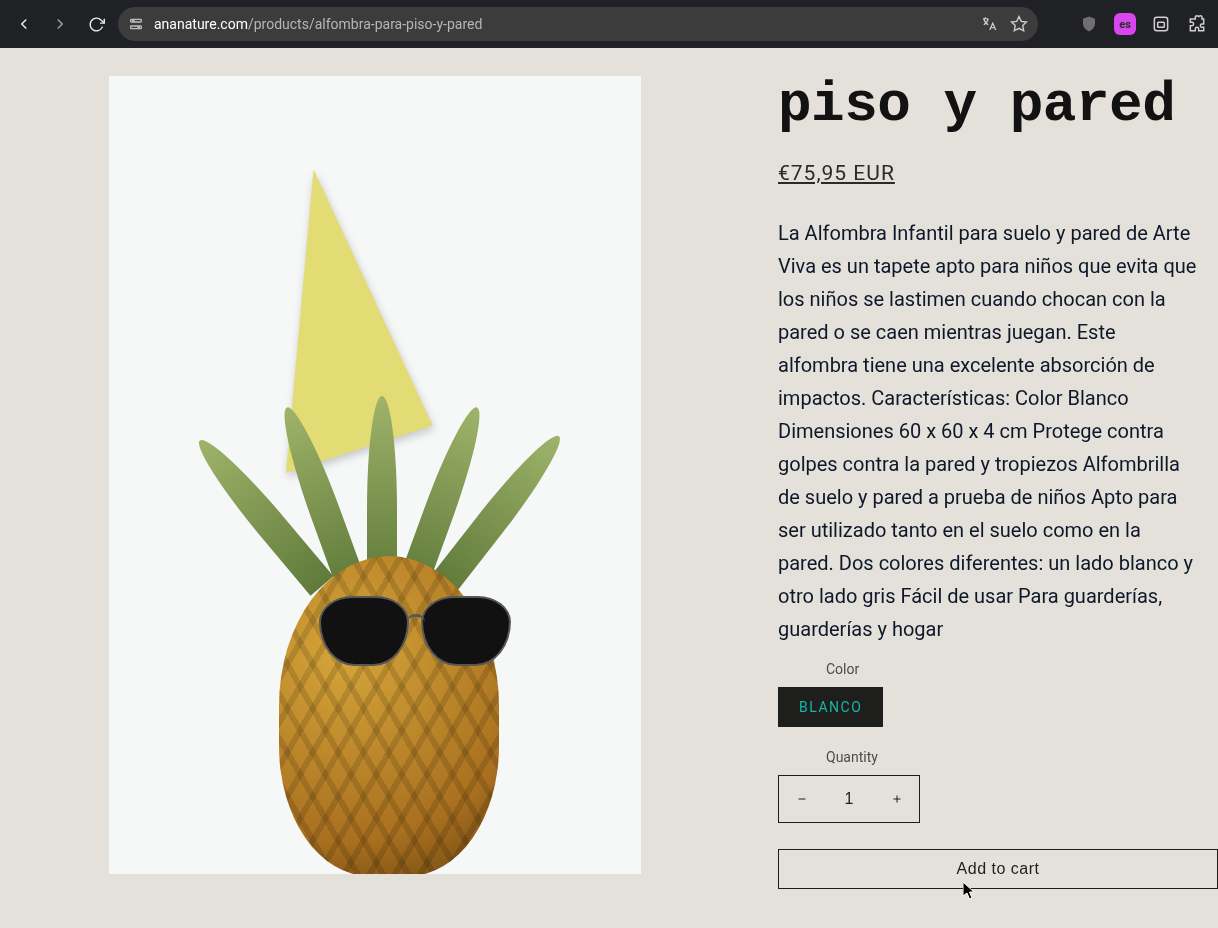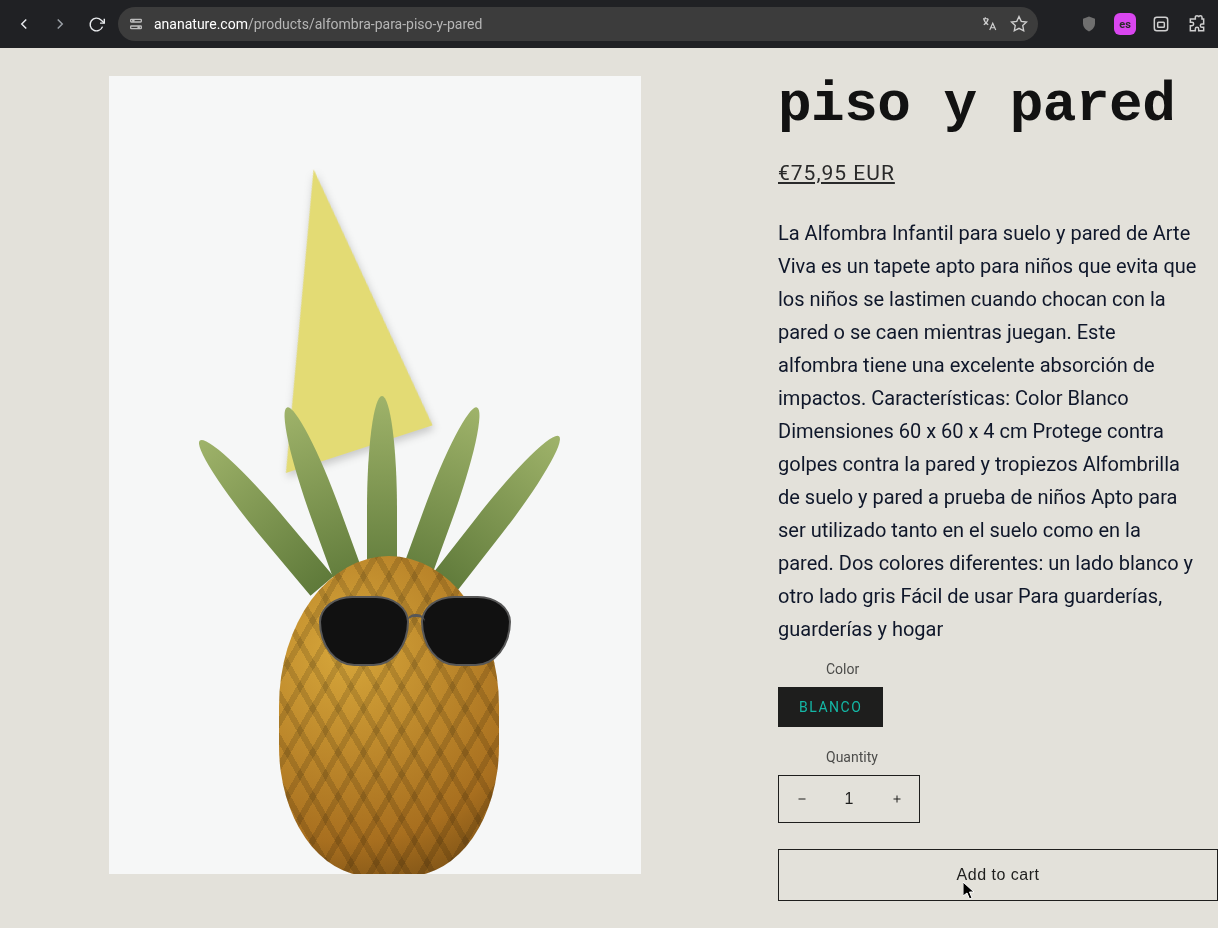--- a/index.html
+++ b/index.html
@@ -181,21 +181,21 @@
     cursor:pointer; user-select:none;
     background:transparent; border:none;
   }
   .qty-input {
     width:50px; border:none; background:transparent;
     text-align:center; font-size:16px; color:#1e1e1d;
     outline:none;
   }
   .btn {
     width: 440px;
-    height: 52px;
+    height: 40px;
     display:flex; align-items:center; justify-content:center;
     font-size:16px;
     letter-spacing: 0.5px;
     cursor:pointer;
     margin-bottom: 12px;
   }
   .btn-outline {
     background:transparent;
     border:1px solid #1e1e1d;
     color:#1e1e1d;

